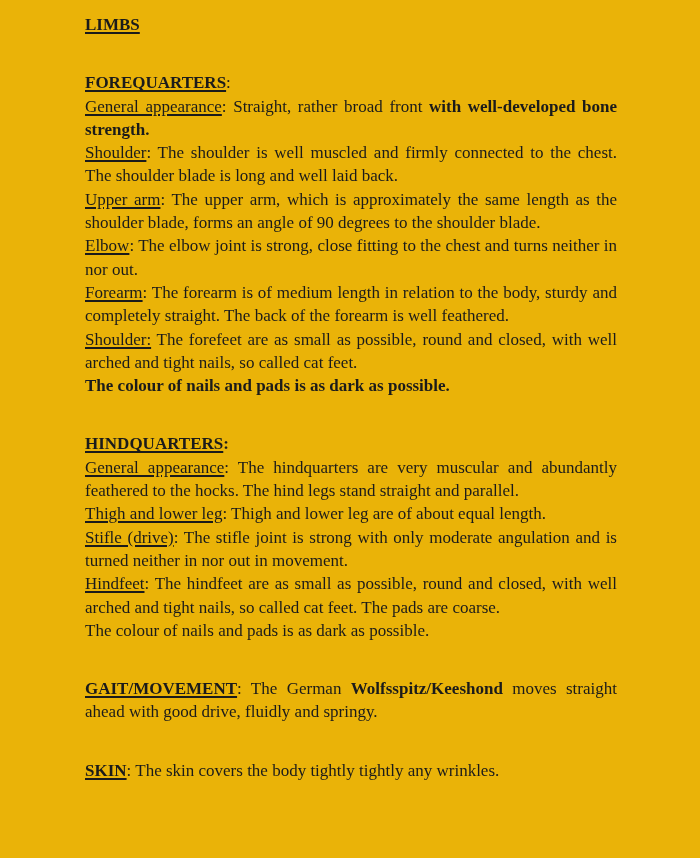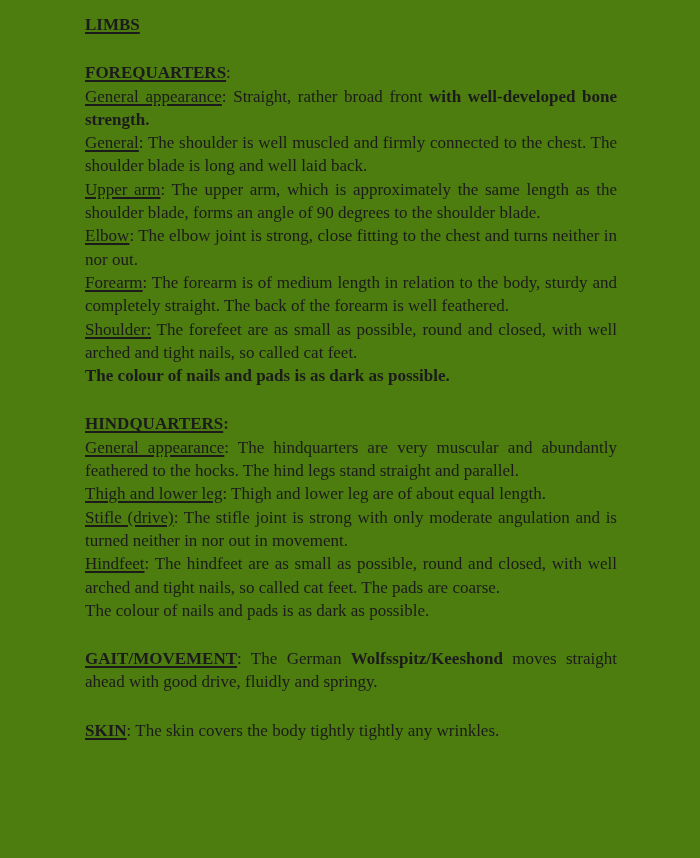--- a/index.html
+++ b/index.html
@@ -4,29 +4,29 @@
 <style>
   html, body {
     margin: 0;
     padding: 0;
     background: #ffffff;
   }
   .page {
     position: relative;
     width: 700px;
     height: 858px;
-    background: #4d7c0f;
+    background: #eab308;
     box-sizing: border-box;
     padding: 13px 83px 0 85px;
     font-family: "Liberation Serif", "DejaVu Serif", serif;
     color: #1b1b1b;
     overflow: hidden;
   }
   .doc-section {
-    margin-top: 25px;
+    margin-top: 35px;
   }
   .doc-section:first-child {
     margin-top: 0;
   }
   .doc-paragraph {
     margin: 0;
     font-size: 17px;
     line-height: 23.3px;
     text-align: justify;
     text-justify: inter-word;
@@ -44,21 +44,21 @@
 <body>
 
 <div class="page">
   <div class="doc-body">
       <section class="doc-section">
         <p class="doc-paragraph"><span class="run-bold run-underline">LIMBS</span></p>
       </section>
       <section class="doc-section">
         <p class="doc-paragraph"><span class="run-bold run-underline">FOREQUARTERS</span><span>:</span></p>
         <p class="doc-paragraph"><span class="run-underline">General appearance</span><span>: Straight, rather broad front </span><span class="run-bold">with well-developed bone strength.</span></p>
-        <p class="doc-paragraph"><span class="run-underline">General</span><span>: The shoulder is well muscled and firmly connected to the chest. The shoulder blade is long and well laid back.</span></p>
+        <p class="doc-paragraph"><span class="run-underline">Shoulder</span><span>: The shoulder is well muscled and firmly connected to the chest. The shoulder blade is long and well laid back.</span></p>
         <p class="doc-paragraph"><span class="run-underline">Upper arm</span><span>: The upper arm, which is approximately the same length as the shoulder blade, forms an angle of 90 degrees to the shoulder blade.</span></p>
         <p class="doc-paragraph"><span class="run-underline">Elbow</span><span>: The elbow joint is strong, close fitting to the chest and turns neither in nor out.</span></p>
         <p class="doc-paragraph"><span class="run-underline">Forearm</span><span>: The forearm is of medium length in relation to the body, sturdy and completely straight. The back of the forearm is well feathered.</span></p>
         <p class="doc-paragraph"><span class="run-underline">Shoulder:</span><span> The forefeet are as small as possible, round and closed, with well arched and tight nails, so called cat feet.</span></p>
         <p class="doc-paragraph"><span class="run-bold">The colour of nails and pads is as dark as possible.</span></p>
       </section>
       <section class="doc-section">
         <p class="doc-paragraph"><span class="run-bold run-underline">HINDQUARTERS</span><span class="run-bold">:</span></p>
         <p class="doc-paragraph"><span class="run-underline">General appearance</span><span>: The hindquarters are very muscular and abundantly feathered to the hocks. The hind legs stand straight and parallel.</span></p>
         <p class="doc-paragraph"><span class="run-underline">Thigh and lower leg</span><span>: Thigh and lower leg are of about equal length.</span></p>

